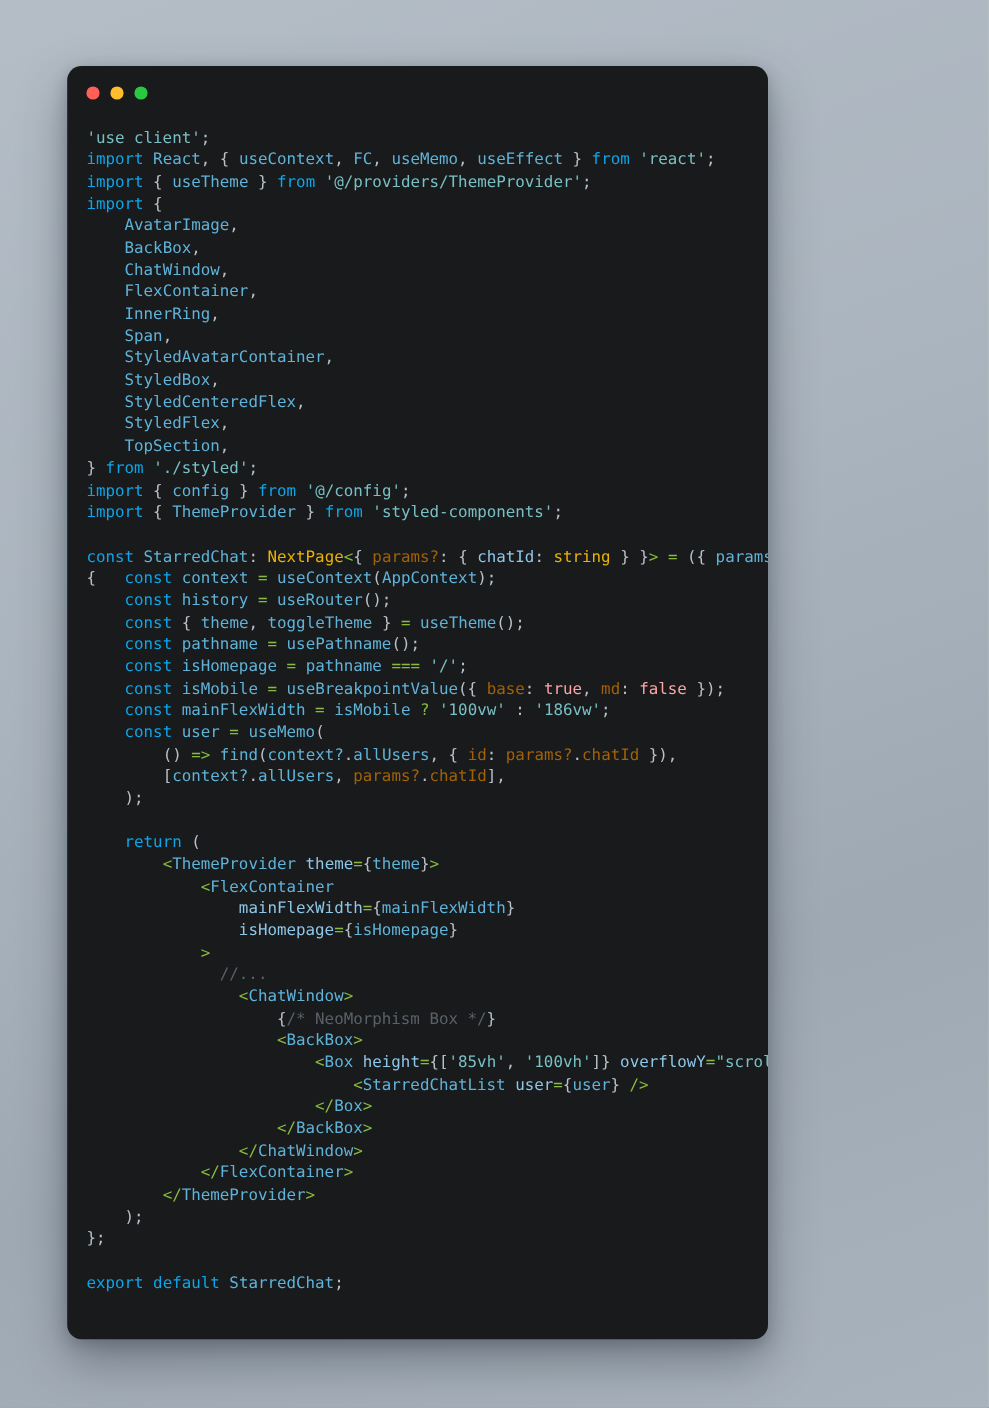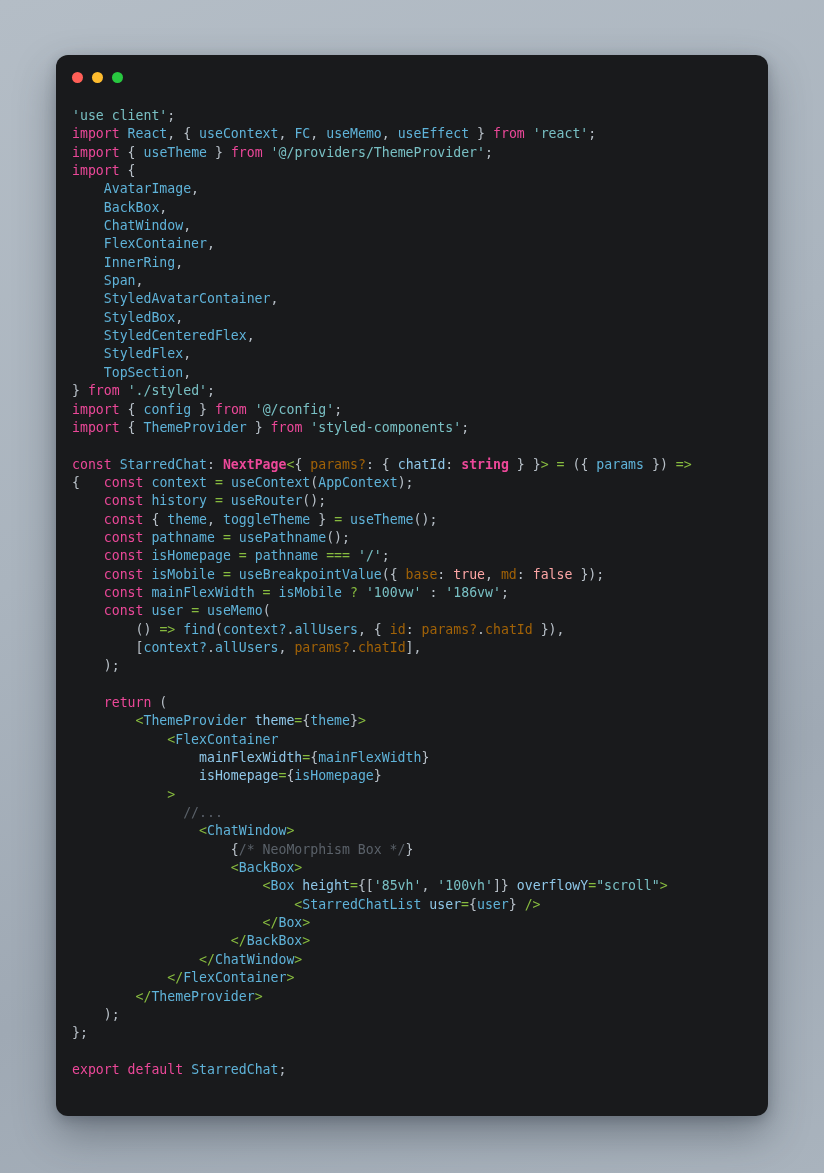--- a/index.html
+++ b/index.html
@@ -12,21 +12,21 @@
     overflow: hidden;
     background: linear-gradient(160deg, #b4bdc6 0%, #aab4be 40%, #9fa9b4 70%, #a9b3bd 100%);
     font-family: "DejaVu Sans Mono", monospace;
     -webkit-font-smoothing: antialiased;
   }
 
   #window {
     position: absolute;
     left: 56px;
     top: 55px;
-    width: 712px;
+    width: 584px;
     height: 1061px;
     background: #191a1c;
     border-radius: 12px;
     box-shadow: 0 18px 40px rgba(40, 48, 58, 0.40),
                 0 4px 12px rgba(40, 48, 58, 0.25);
     overflow: hidden;
   }
 
   #titlebar {
     height: 44px;
@@ -48,33 +48,33 @@
     font-family: "DejaVu Sans Mono", monospace;
     font-size: 13.2px;
     line-height: 18.35px;
     white-space: pre;
     color: #b8c0c8;
     letter-spacing: 0px;
   }
   .ln { display: block; height: 18.35px; }
 
   
-  .kw    { color: #ec4899; }  
+  .kw    { color: #0ea5e9; }  
   .id    { color: #5fb3d9; }  
   .fn    { color: #5fb3d9; }
   .str   { color: #79c0c4; }  
   .op    { color: #87bb3f; }  
   .pun   { color: #b8c0c8; }  
   .prop  { color: #a16207; }  
   .bool  { color: #fca5a5; }  
   .cmt   { color: #5a6169; }  
   .tag   { color: #87bb3f; }  
   .cname { color: #5fb3d9; }  
   .attr  { color: #8fc7e8; }  
-  .type  { color: #ec4899; font-weight: bold; }
+  .type  { color: #eab308; }
 </style>
 </head>
 <body>
 
 <div id="window">
 
   <div id="titlebar">
     <span class="dot" style="background:#ff5f57"></span>
     <span class="dot" style="background:#febc2e"></span>
     <span class="dot" style="background:#28c840"></span>

